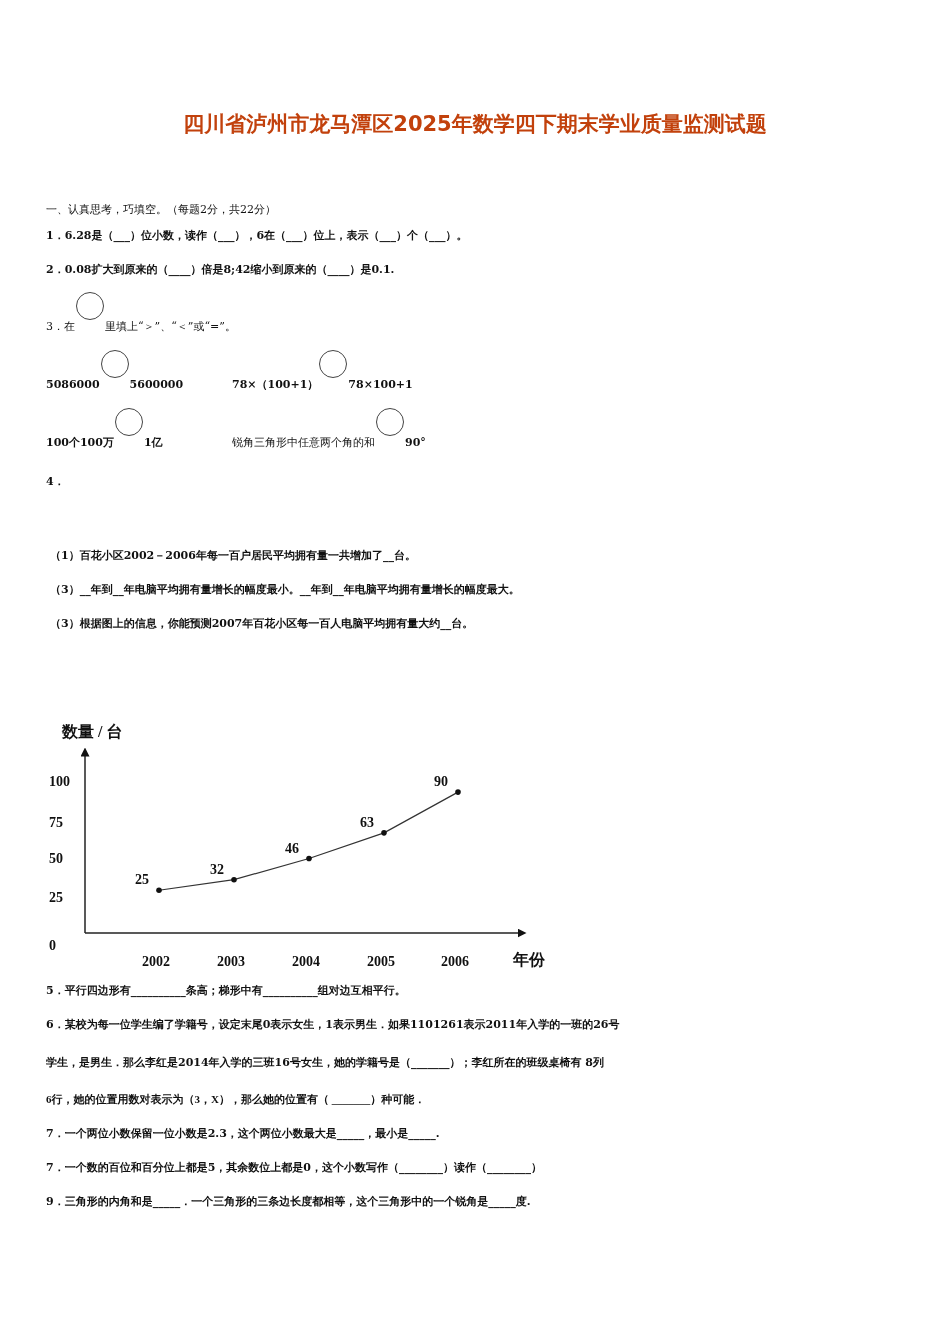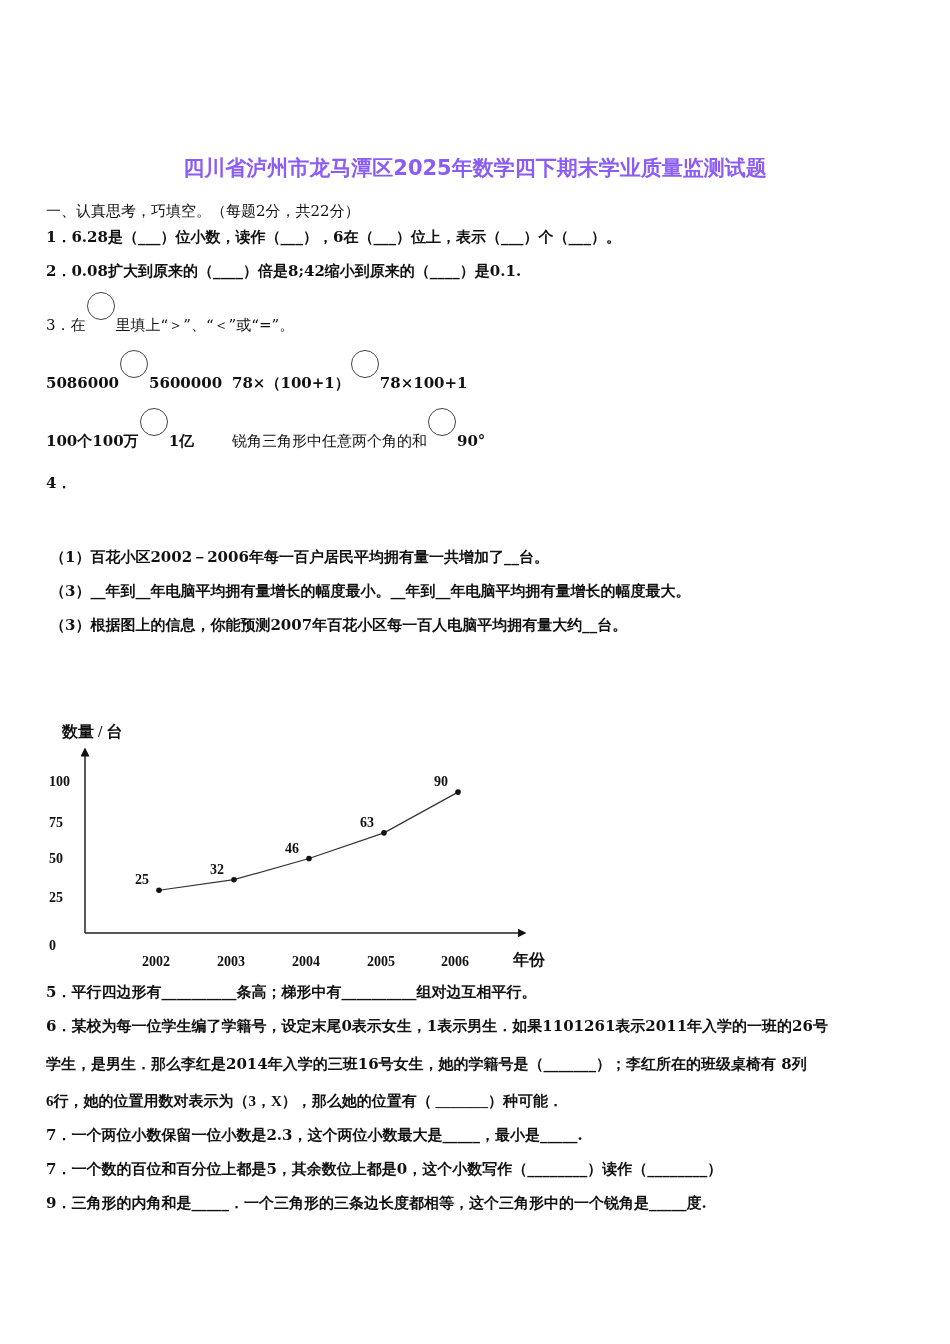--- a/index.html
+++ b/index.html
@@ -1,22 +1,22 @@
 <!DOCTYPE html>
 <html><head>
 <meta charset="utf-8">
 <style>
   html, body { margin: 0; padding: 0; background: #ffffff; }
   body { width: 950px; height: 1344px; position: relative; overflow: hidden;
          font-family: "DejaVu Serif", "Liberation Serif", serif; color: #111; }
   .abs { position: absolute; white-space: nowrap; }
   .title { left: 0; width: 950px; top: 110px; text-align: center;
            font-family: "DejaVu Sans", "Liberation Sans", sans-serif;
-           font-weight: bold; font-size: 21px; letter-spacing: 0px; color: #8b5cf6; margin-top: 44px; }
-  .line { font-size: 15px; font-weight: bold; }
+           font-weight: bold; font-size: 21px; letter-spacing: 0px; color: #c2410c; }
+  .line { font-size: 11px; font-weight: bold; }
   .line.light { font-weight: normal; }
   .circ { display: inline-block; width: 26px; height: 26px; border: 1px solid #444;
           border-radius: 50%; vertical-align: 10px; margin: 0 1px; }
   .chart { left: 40px; top: 715px; width: 540px; height: 260px; text-align: right; }
   .chart svg text { font-family: "Liberation Serif", "DejaVu Serif", serif; font-weight: bold; }
 </style>
 </head>
 <body>
 
 <div class="abs title">四川省泸州市龙马潭区2025年数学四下期末学业质量监测试题</div>

